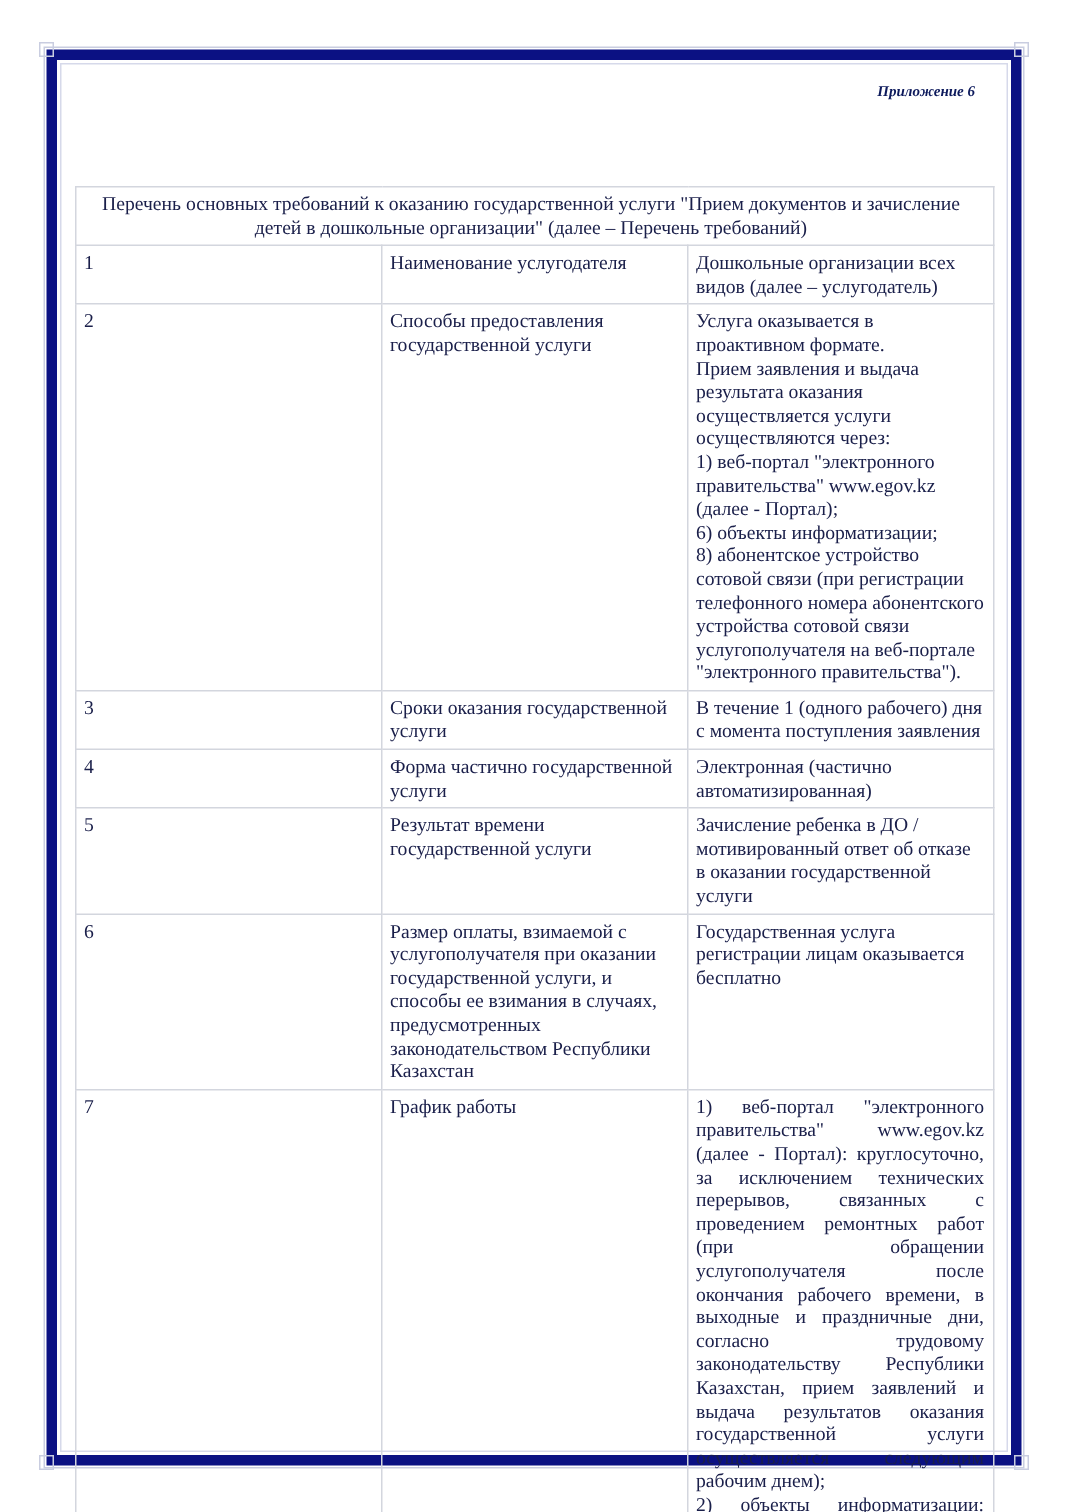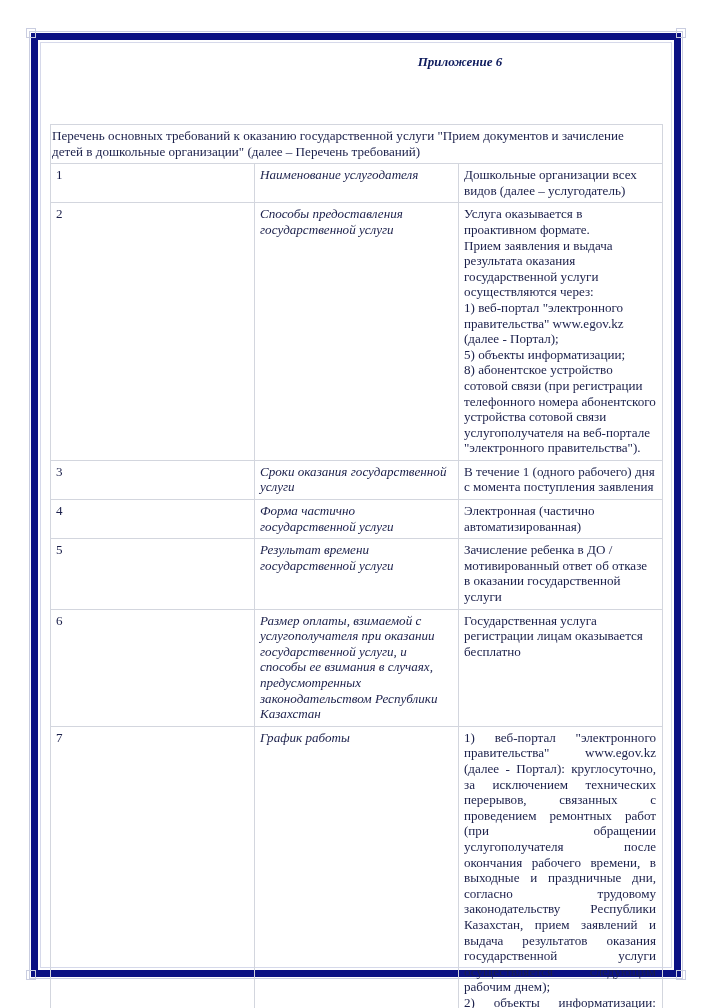--- a/index.html
+++ b/index.html
@@ -5,29 +5,29 @@
   html, body { margin: 0; padding: 0; background: #ffffff; }
   body { width: 712px; height: 1008px; position: relative; overflow: hidden;
          font-family: "Liberation Serif", serif; color: #1a1f4a; }
   .frame-outer { position: absolute; left: 29px; top: 31px; width: 654px; height: 948px;
                  border: 1px solid #c9cde0; box-sizing: border-box; }
   .frame { position: absolute; left: 31px; top: 33px; width: 650px; height: 944px;
            border: 7px solid #0b1183; box-sizing: border-box; }
   .frame-inner { position: absolute; left: 40px; top: 42px; width: 632px; height: 926px;
                  border: 1px solid #d6d9ea; box-sizing: border-box; }
   .corner { position: absolute; width: 10px; height: 10px; border: 1px solid #c9cde0; box-sizing: border-box; }
-  .header { position: absolute; left: 270px; top: 54px; width: 380px; text-align: center;
-            font-weight: bold; font-style: italic; font-size: 13px; line-height: 16px; color: #0d1a5c; }
+  .header { position: absolute; left: 270px; top: 54px; width: 380px; text-align: right;
+            font-weight: bold; font-style: italic; font-size: 10px; line-height: 16px; color: #0d1a5c; }
   .header div { white-space: nowrap; }
   table { position: absolute; left: 50px; top: 124px; width: 613px; border-collapse: collapse;
           font-size: 13.1px; line-height: 15.6px; table-layout: fixed; }
   td { border: 1px solid #d3d6de; vertical-align: top; padding: 3px 6px 4px 5px; color: #1a1f4a; }
   td.num { width: 14px; }
-  td.name { width: 191px; font-style: italic; }
-  .caption td { padding: 3px 6px 4px 1px; }
+  td.name { width: 191px; }
+  .caption td { padding: 3px 6px 4px 1px; text-align: center; }
   .justify { text-align: justify; }
   .line { display: block; }
 </style>
 </head>
 <body>
 
 <div class="frame-outer"></div>
 <div class="frame"></div>
 <div class="frame-inner"></div>
 <div class="corner" style="left:26px;top:28px;"></div>
@@ -51,23 +51,23 @@
     <td>
       <span class="line">Дошкольные организации всех видов (далее – услугодатель)</span>
     </td>
   </tr>
 
   <tr>
     <td class="num">2</td>
     <td class="name">Способы предоставления государственной услуги</td>
     <td>
       <span class="line">Услуга оказывается в проактивном формате.</span>
-      <span class="line">Прием заявления и выдача результата оказания государственной услуги осуществляются через:</span>
+      <span class="line">Прием заявления и выдача результата оказания осуществляется услуги осуществляются через:</span>
       <span class="line">1) веб-портал "электронного правительства" www.egov.kz (далее - Портал);</span>
-      <span class="line">5) объекты информатизации;</span>
+      <span class="line">6) объекты информатизации;</span>
       <span class="line">8) абонентское устройство сотовой связи (при регистрации телефонного номера абонентского устройства сотовой связи услугополучателя на веб-портале "электронного правительства").</span>
     </td>
   </tr>
 
   <tr>
     <td class="num">3</td>
     <td class="name">Сроки оказания государственной услуги</td>
     <td>
       <span class="line">В течение 1 (одного рабочего) дня с момента поступления заявления</span>
     </td>

